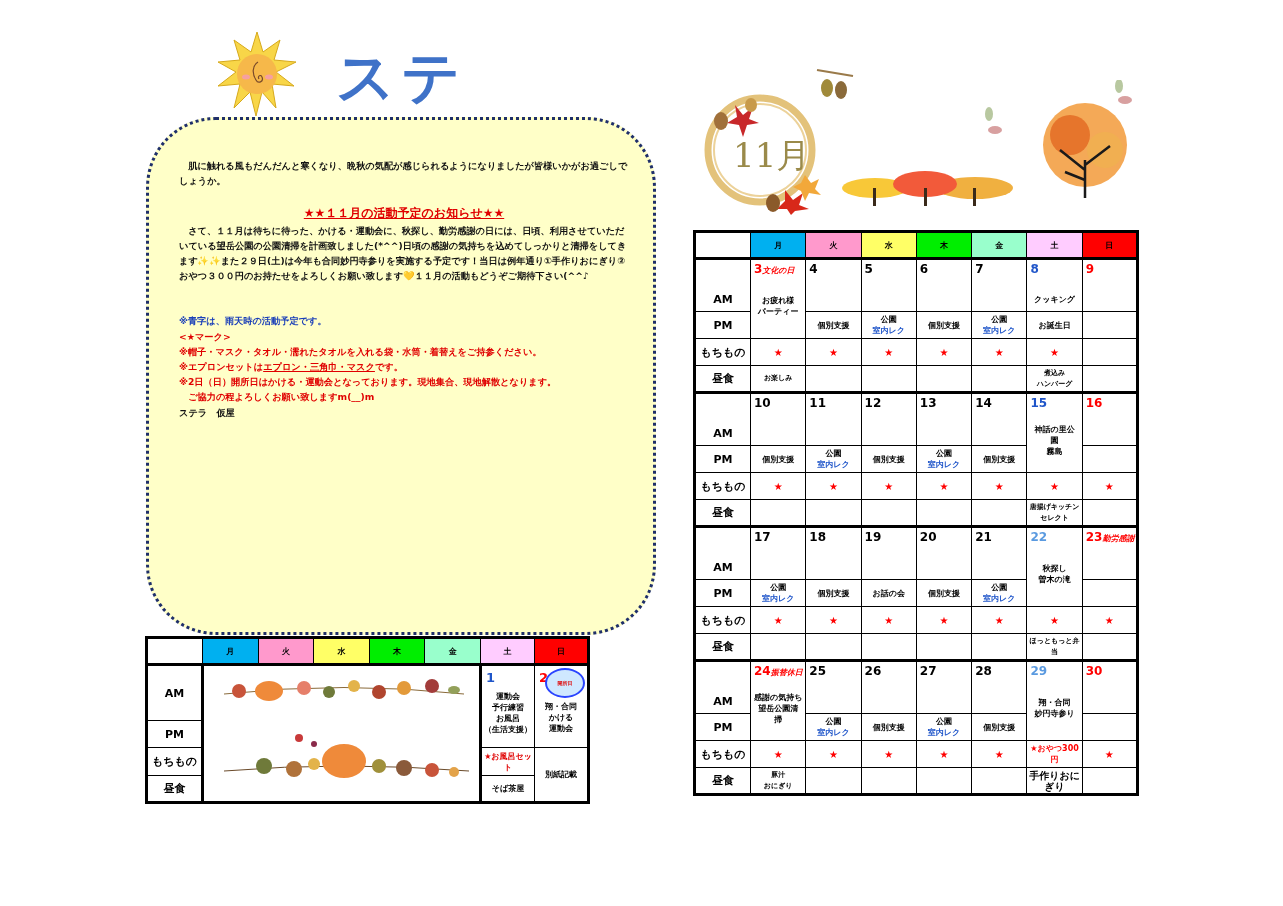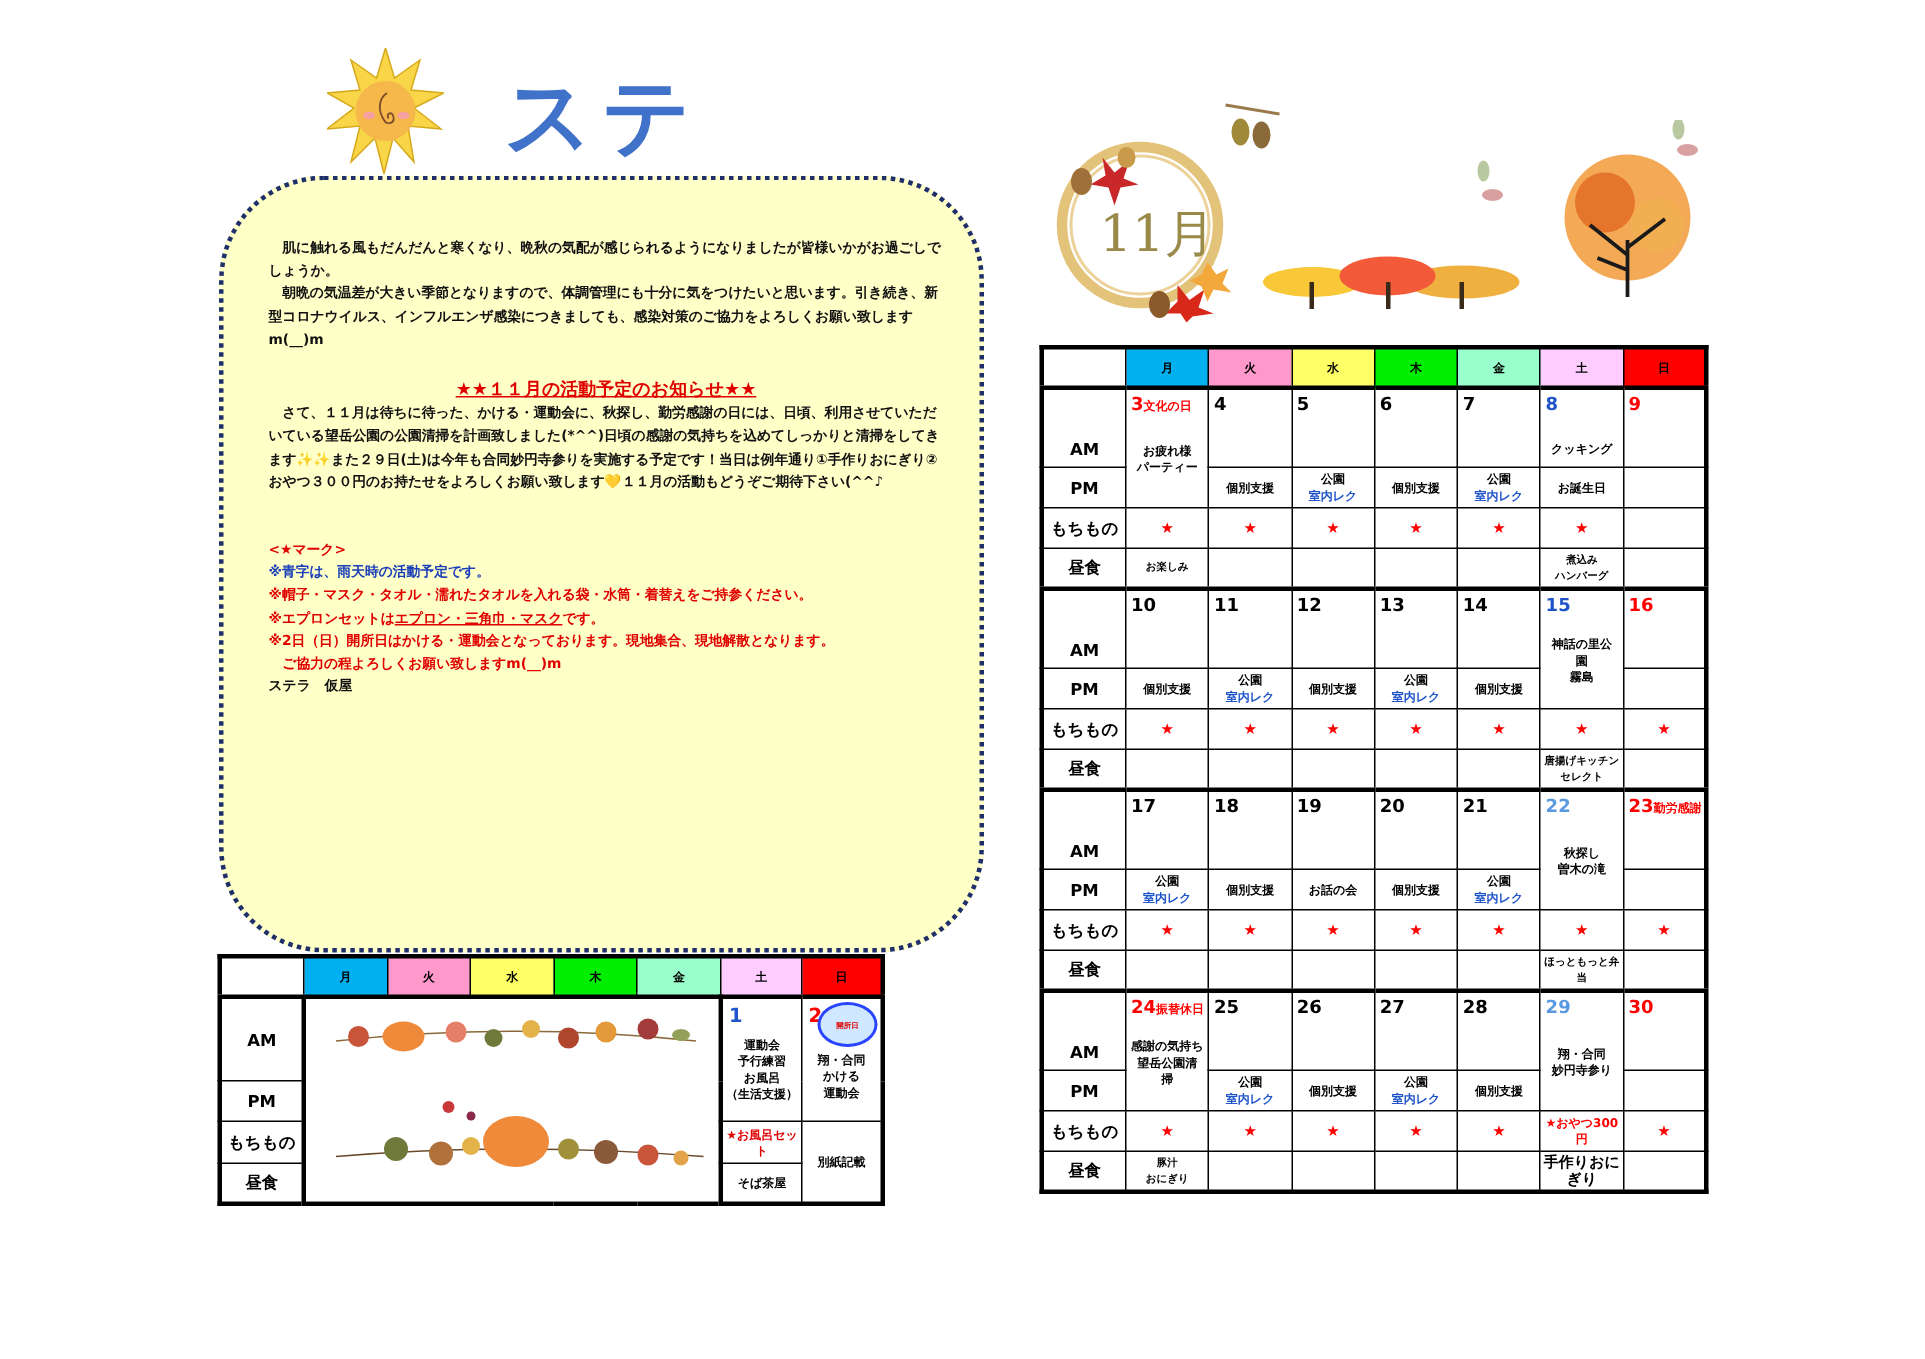--- a/index.html
+++ b/index.html
@@ -51,21 +51,21 @@
   .relcell { position: relative; }
   .bubble { position: absolute; right: 2px; top: 2px; width: 40px; height: 30px;
             background: #cfe8ff; border: 2px solid #2a44ff; border-radius: 50%;
             font-size: 5px; color: #e00000; display: flex; align-items: center; justify-content: center; }
 
   
   #cal-big { left: 693px; top: 230px; width: 446px; border: 3px solid #000; }
   #cal-big td { font-size: 8px; line-height: 11px; }
   #cal-big td.lbl { font-size: 11px; }
   #cal-big .dn { position: absolute; left: 3px; top: 4px; font-size: 12px; font-weight: bold; white-space: nowrap; text-align: left; }
-  #cal-big .dn small { font-size: 8px; }
+  #cal-big .dn small { font-size: 8px; font-style: italic; }
   .day-cell { position: relative; }
   .content-low { position: absolute; left: 0; right: 0; bottom: 4px; text-align: center; }
   .num-black { color: #000; }
   .num-red { color: #ff0000; }
   .num-blue { color: #1f55c9; }
   .num-lightblue { color: #5a9ae0; }
   .rain { color: #1f55c9; display: block; }
   .star { color: #ff0000; font-size: 10px; }
 
   
@@ -81,28 +81,27 @@
     <path d="M40,30 C34,34 34,42 38,48 C40,52 46,50 44,45 C43,42 39,44 41,47" fill="none" stroke="#7a4a2a" stroke-width="1.2"></path>
     <ellipse cx="28" cy="45" rx="4" ry="2.5" fill="#f6a0a0"></ellipse>
     <ellipse cx="51" cy="45" rx="4" ry="2.5" fill="#f6a0a0"></ellipse>
   </svg>
   <div class="brand">ステラ</div>
 </div>
 
 <div class="notice">
   <div class="notice-body">
     <p>肌に触れる風もだんだんと寒くなり、晩秋の気配が感じられるようになりましたが皆様いかがお過ごしでしょうか。</p>
-    <p>朝晩の気温差が大きい季節となりますので、体調管理にも十分に気をつけたいと思います。引き続き、新型コロナウイルス、インフルエンザ感染につきましても、感染対策のご協力をよろしくお願い致しますm(__)m</p>
     <div class="gap"></div>
     <p class="notice-title">★★１１月の活動予定のお知らせ★★</p>
     <p>さて、１１月は待ちに待った、かける・運動会に、秋探し、勤労感謝の日には、日頃、利用させていただいている望岳公園の公園清掃を計画致しました(*^^)日頃の感謝の気持ちを込めてしっかりと清掃をしてきます✨✨また２９日(土)は今年も合同妙円寺参りを実施する予定です！当日は例年通り①手作りおにぎり②おやつ３００円のお持たせをよろしくお願い致します💛１１月の活動もどうぞご期待下さい(^^♪</p>
     <div class="gap"></div>
     <div class="gap"></div>
+    <p class="noindent blue">※青字は、雨天時の活動予定です。</p>
     <p class="noindent red">&lt;★マーク&gt;</p>
-    <p class="noindent blue">※青字は、雨天時の活動予定です。</p>
     <p class="noindent red">※帽子・マスク・タオル・濡れたタオルを入れる袋・水筒・着替えをご持参ください。</p>
     <p class="noindent red"><span>※エプロンセットは</span><span class="ul">エプロン・三角巾・マスク</span><span>です。</span></p>
     <p class="noindent red">※2日（日）開所日はかける・運動会となっております。現地集合、現地解散となります。</p>
     <p class="red">ご協力の程よろしくお願い致しますm(__)m</p>
     <p class="signature">ステラ　仮屋</p>
   </div>
 </div>
 
 <table class="cal" id="cal-small">
   <colgroup>

